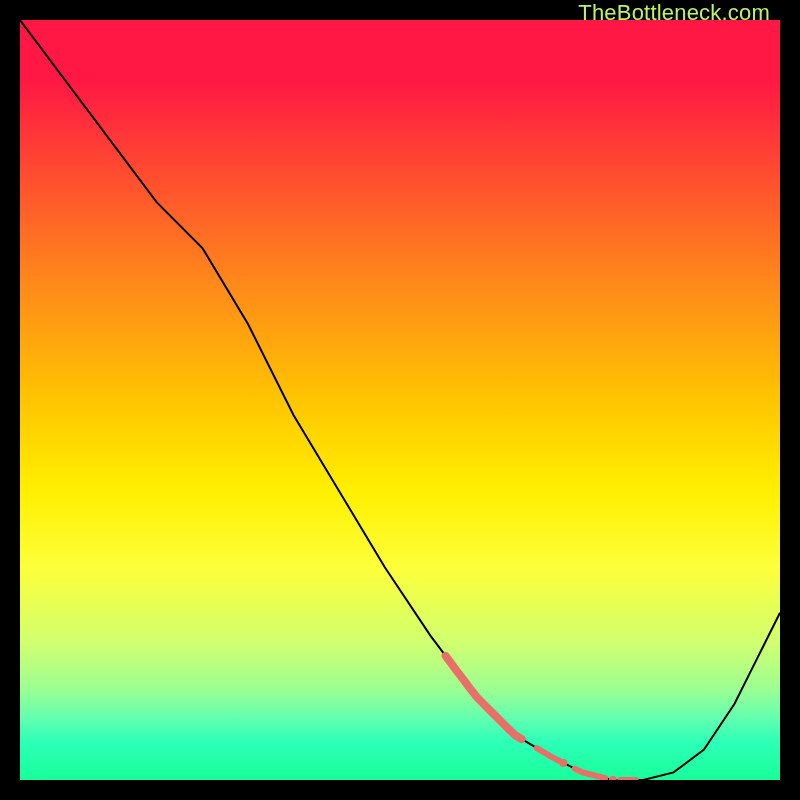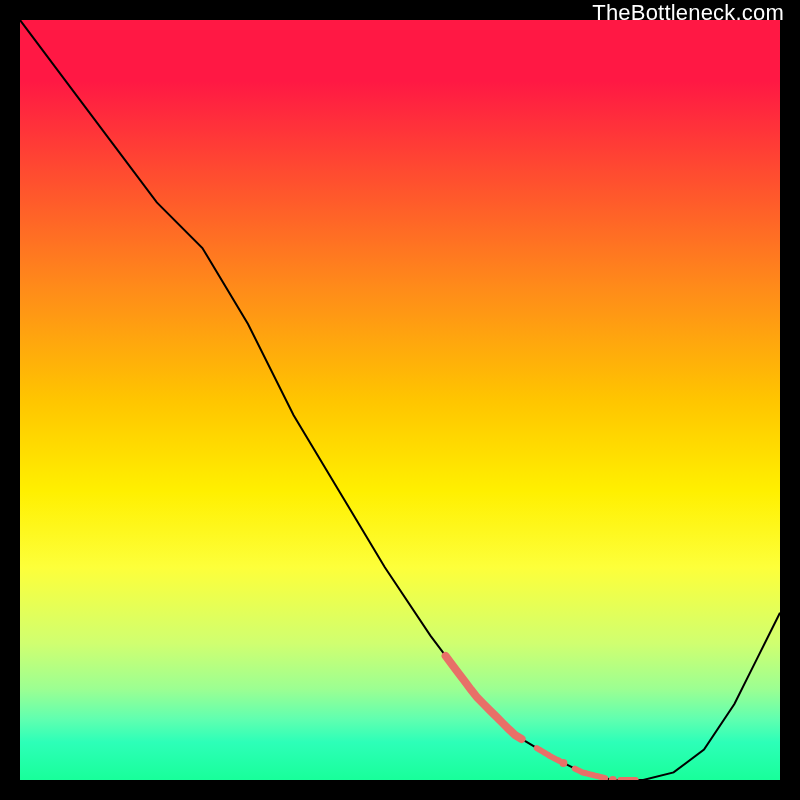--- a/index.html
+++ b/index.html
@@ -27,22 +27,22 @@
       #d0ff70 82%,
       #9cff92 88%,
       #60ffb0 92%,
       #2dffb8 95%,
       #18ff9a 100%
     );
   }
   .watermark {
     position: absolute;
     top: 0px;
-    right: 16px;
-    color: #ffffff;
+    right: 30px;
+    color: #bef264;
     font-size: 22px;
     font-weight: 500;
     letter-spacing: 0.2px;
   }
   svg.overlay {
     position: absolute;
     left: 20px;
     top: 20px;
     width: 760px;
     height: 760px;

